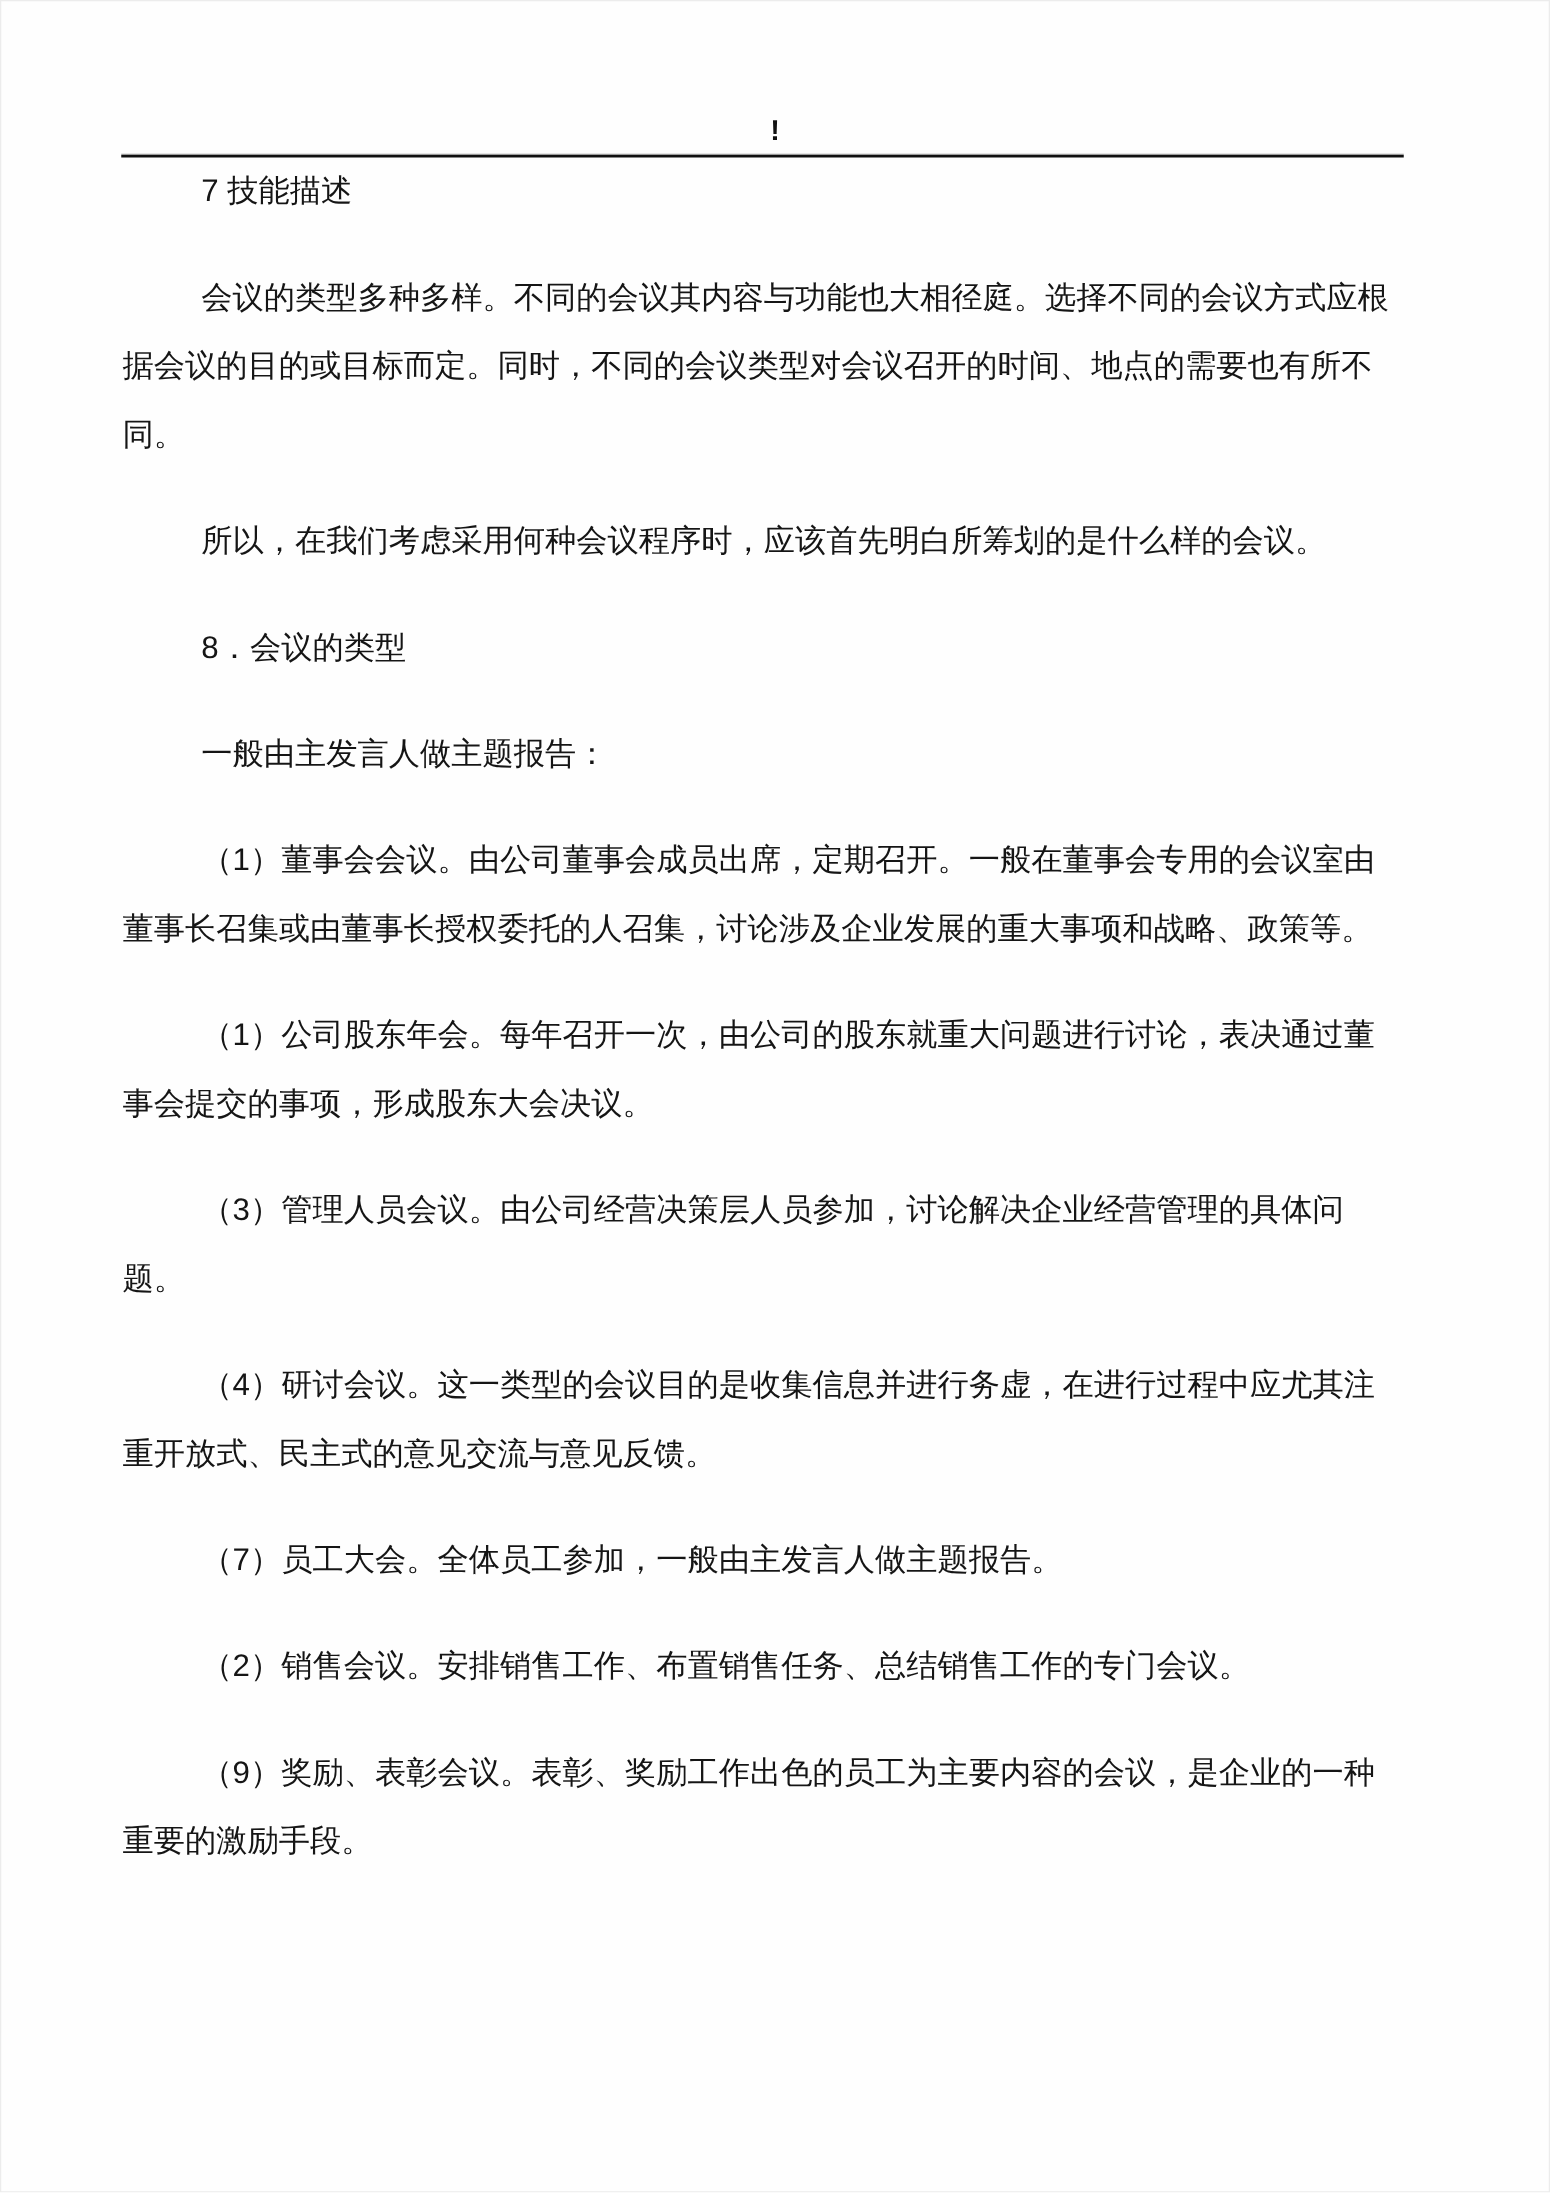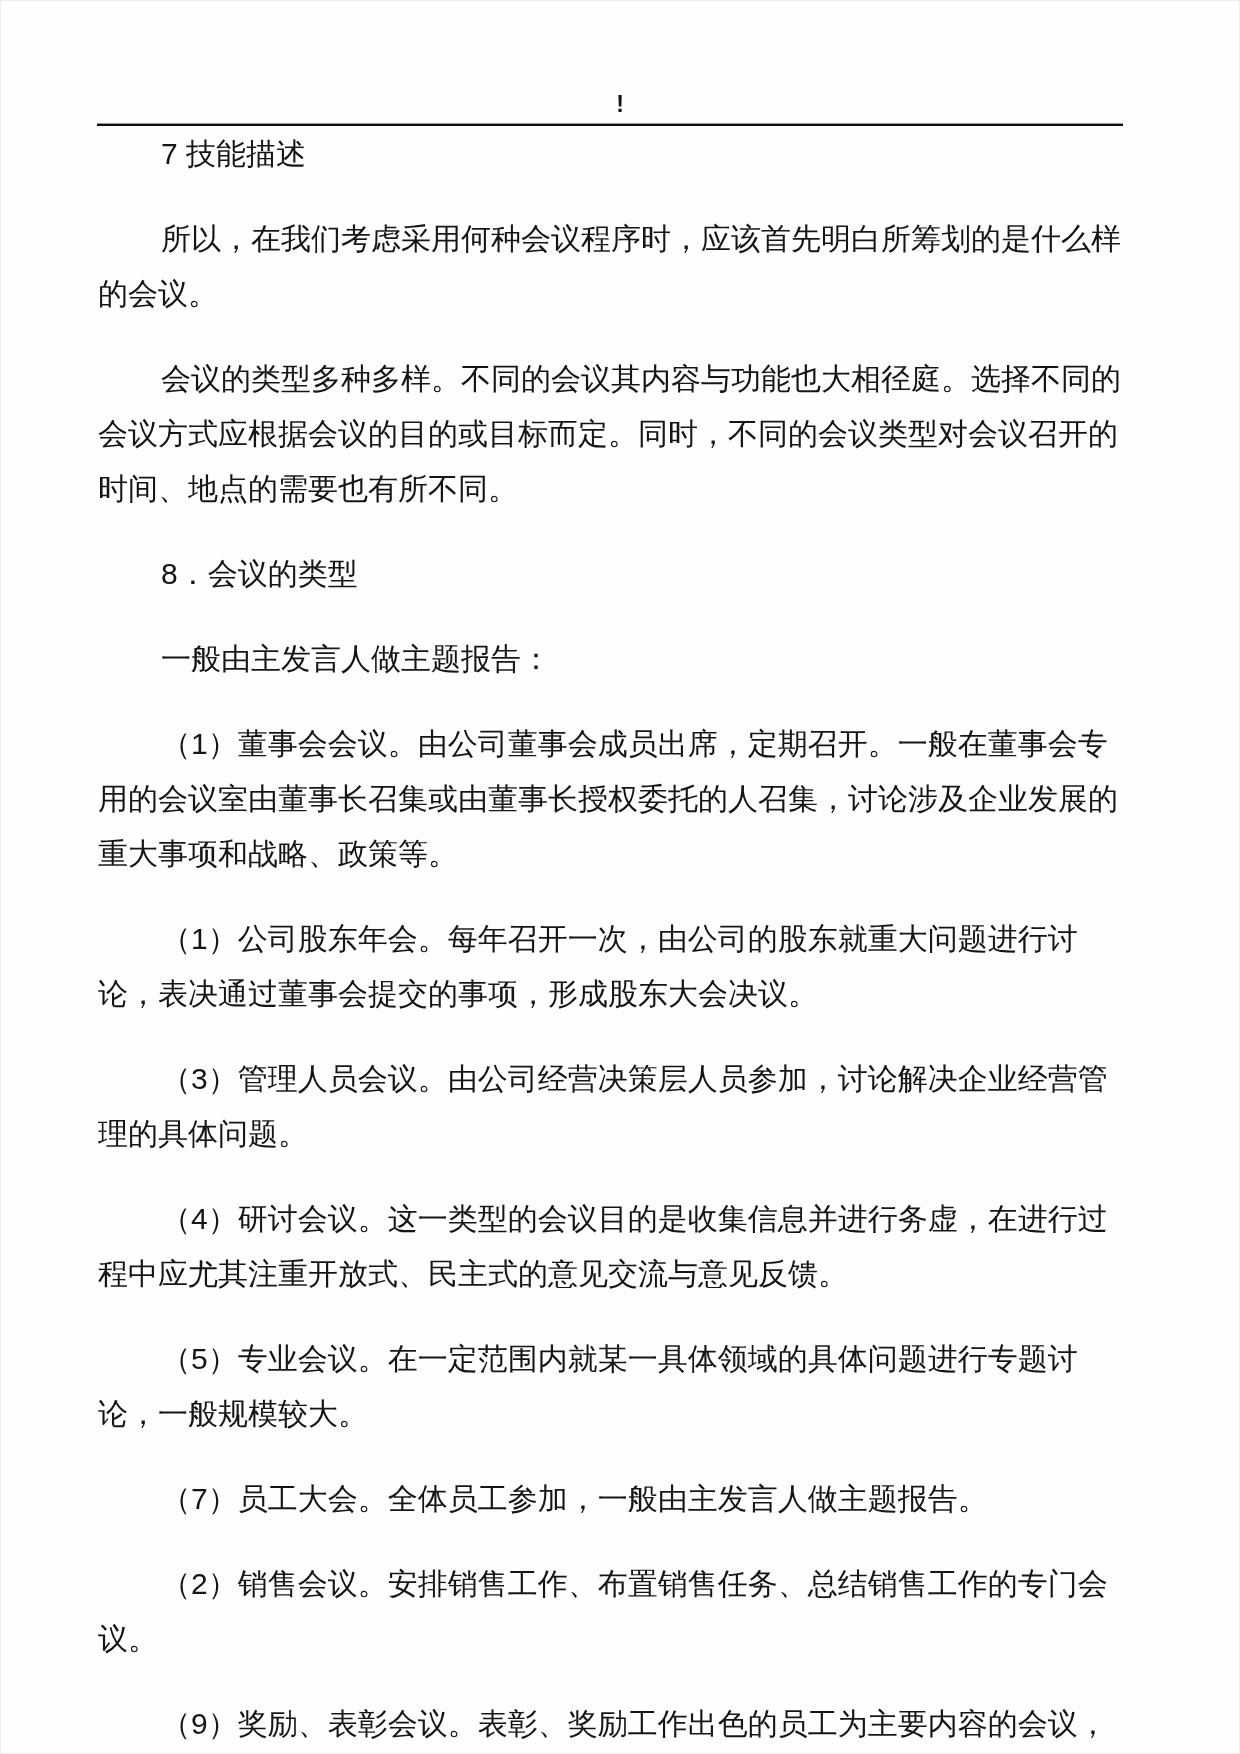--- a/index.html
+++ b/index.html
@@ -38,21 +38,21 @@
     border-bottom: 2px solid #101010;
   }
   .content {
     position: absolute;
     left: 98px;
     top: 126px;
     width: 1026px;
   }
   .para {
     margin: 0 0 30px 0;
-    font-size: 30px;
+    font-size: 25px;
     line-height: 55px;
     text-indent: 63px;
     text-align: left;
     color: #151515;
     word-break: normal;
     overflow-wrap: break-word;
   }
   .para.title {
     font-weight: normal;
   }
@@ -62,27 +62,26 @@
 
 <div class="page">
 
   <div class="header-mark">!</div>
 
   <div class="header-rule"></div>
 
   <div class="content">
     <p class="para title">7 技能描述</p>
 
+    <p class="para">会议的类型多种多样。不同的会议其内容与功能也大相径庭。选择不同的会议方式应根据会议的目的或目标而定。同时，不同的会议类型对会议召开的时间、地点的需要也有所不同。</p>
     <p class="para">所以，在我们考虑采用何种会议程序时，应该首先明白所筹划的是什么样的会议。</p>
-    <p class="para">会议的类型多种多样。不同的会议其内容与功能也大相径庭。选择不同的会议方式应根据会议的目的或目标而定。同时，不同的会议类型对会议召开的时间、地点的需要也有所不同。</p>
     <p class="para">8．会议的类型</p>
     <p class="para">一般由主发言人做主题报告：</p>
     <p class="para">（1）董事会会议。由公司董事会成员出席，定期召开。一般在董事会专用的会议室由董事长召集或由董事长授权委托的人召集，讨论涉及企业发展的重大事项和战略、政策等。</p>
     <p class="para">（1）公司股东年会。每年召开一次，由公司的股东就重大问题进行讨论，表决通过董事会提交的事项，形成股东大会决议。</p>
     <p class="para">（3）管理人员会议。由公司经营决策层人员参加，讨论解决企业经营管理的具体问题。</p>
     <p class="para">（4）研讨会议。这一类型的会议目的是收集信息并进行务虚，在进行过程中应尤其注重开放式、民主式的意见交流与意见反馈。</p>
-    <p class="para">（5）专业会议。在一定范围内就某一具体领域的具体问题进行专题讨论，一般规模较大。</p>
     <p class="para">（7）员工大会。全体员工参加，一般由主发言人做主题报告。</p>
     <p class="para">（2）销售会议。安排销售工作、布置销售任务、总结销售工作的专门会议。</p>
     <p class="para">（9）奖励、表彰会议。表彰、奖励工作出色的员工为主要内容的会议，是企业的一种重要的激励手段。</p>
   </div>
 
 </div>
 
 </body></html>

